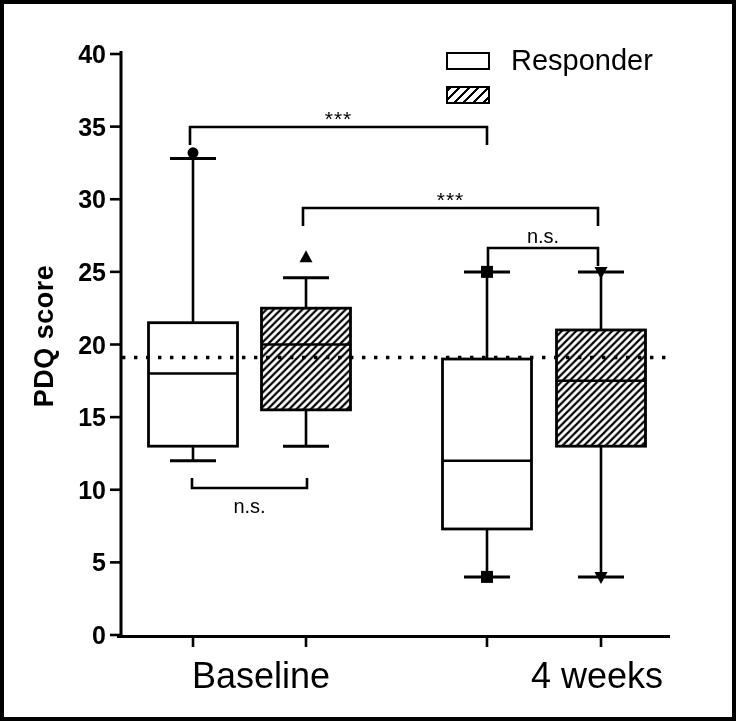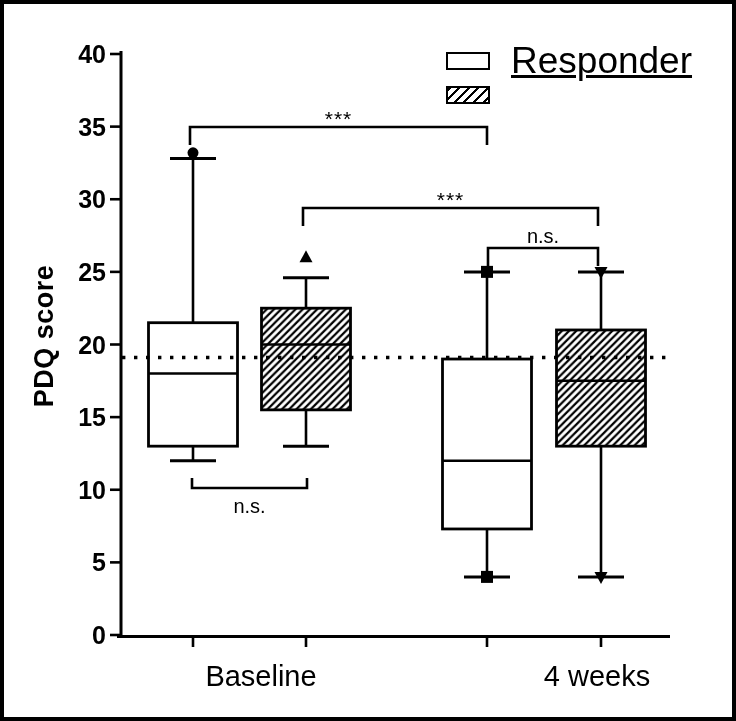--- a/index.html
+++ b/index.html
@@ -5,30 +5,30 @@
   html,body{margin:0;padding:0;background:#ffffff;}
   body{width:736px;height:721px;overflow:hidden;position:relative;
        font-family:"Liberation Sans",sans-serif;color:#000;}
   .figure{position:absolute;inset:0;width:736px;height:721px;background:#fff;}
   .frame{position:absolute;inset:0;border:4px solid #000;z-index:20;pointer-events:none;}
   #chart-svg{position:absolute;left:0;top:0;z-index:1;}
 
   .overlay{position:absolute;z-index:5;white-space:nowrap;}
   .ylabel{left:44px;top:336px;transform:translate(-50%,-50%) rotate(-90deg);
           font-weight:bold;font-size:27px;letter-spacing:0.5px;}
-  .xlabel{transform:translate(-50%,-50%);font-size:29px;}
+  .xlabel{transform:translate(-50%,-50%);font-size:36px;}
   .xlabel.baseline{left:261px;top:676px;}
   .xlabel.weeks{left:597px;top:676px;}
 
   .legend{left:446px;top:44px;z-index:5;position:absolute;}
   .legend-row{display:flex;align-items:center;height:33px;margin-bottom:1px;}
   .swatch{width:44px;height:18px;border:2.5px solid #000;box-sizing:border-box;
           background:#fff;margin-right:21px;flex:0 0 auto;}
   .swatch.hatched{background:repeating-linear-gradient(135deg,#000 0 2.2px,#fff 2.2px 6.8px);}
-  .legend-label{font-size:37px;line-height:33px;text-decoration:underline;}
+  .legend-label{font-size:29px;line-height:33px;}
 
   
   .ytick-label{font:bold 25px "Liberation Sans",sans-serif;fill:#000;}
   .sig-ns{font:20px "Liberation Sans",sans-serif;fill:#000;}
   .sig-stars{font:21px "Liberation Sans",sans-serif;fill:#000;letter-spacing:1px;}
 </style>
 </head>
 <body>
 
 <div class="figure">

